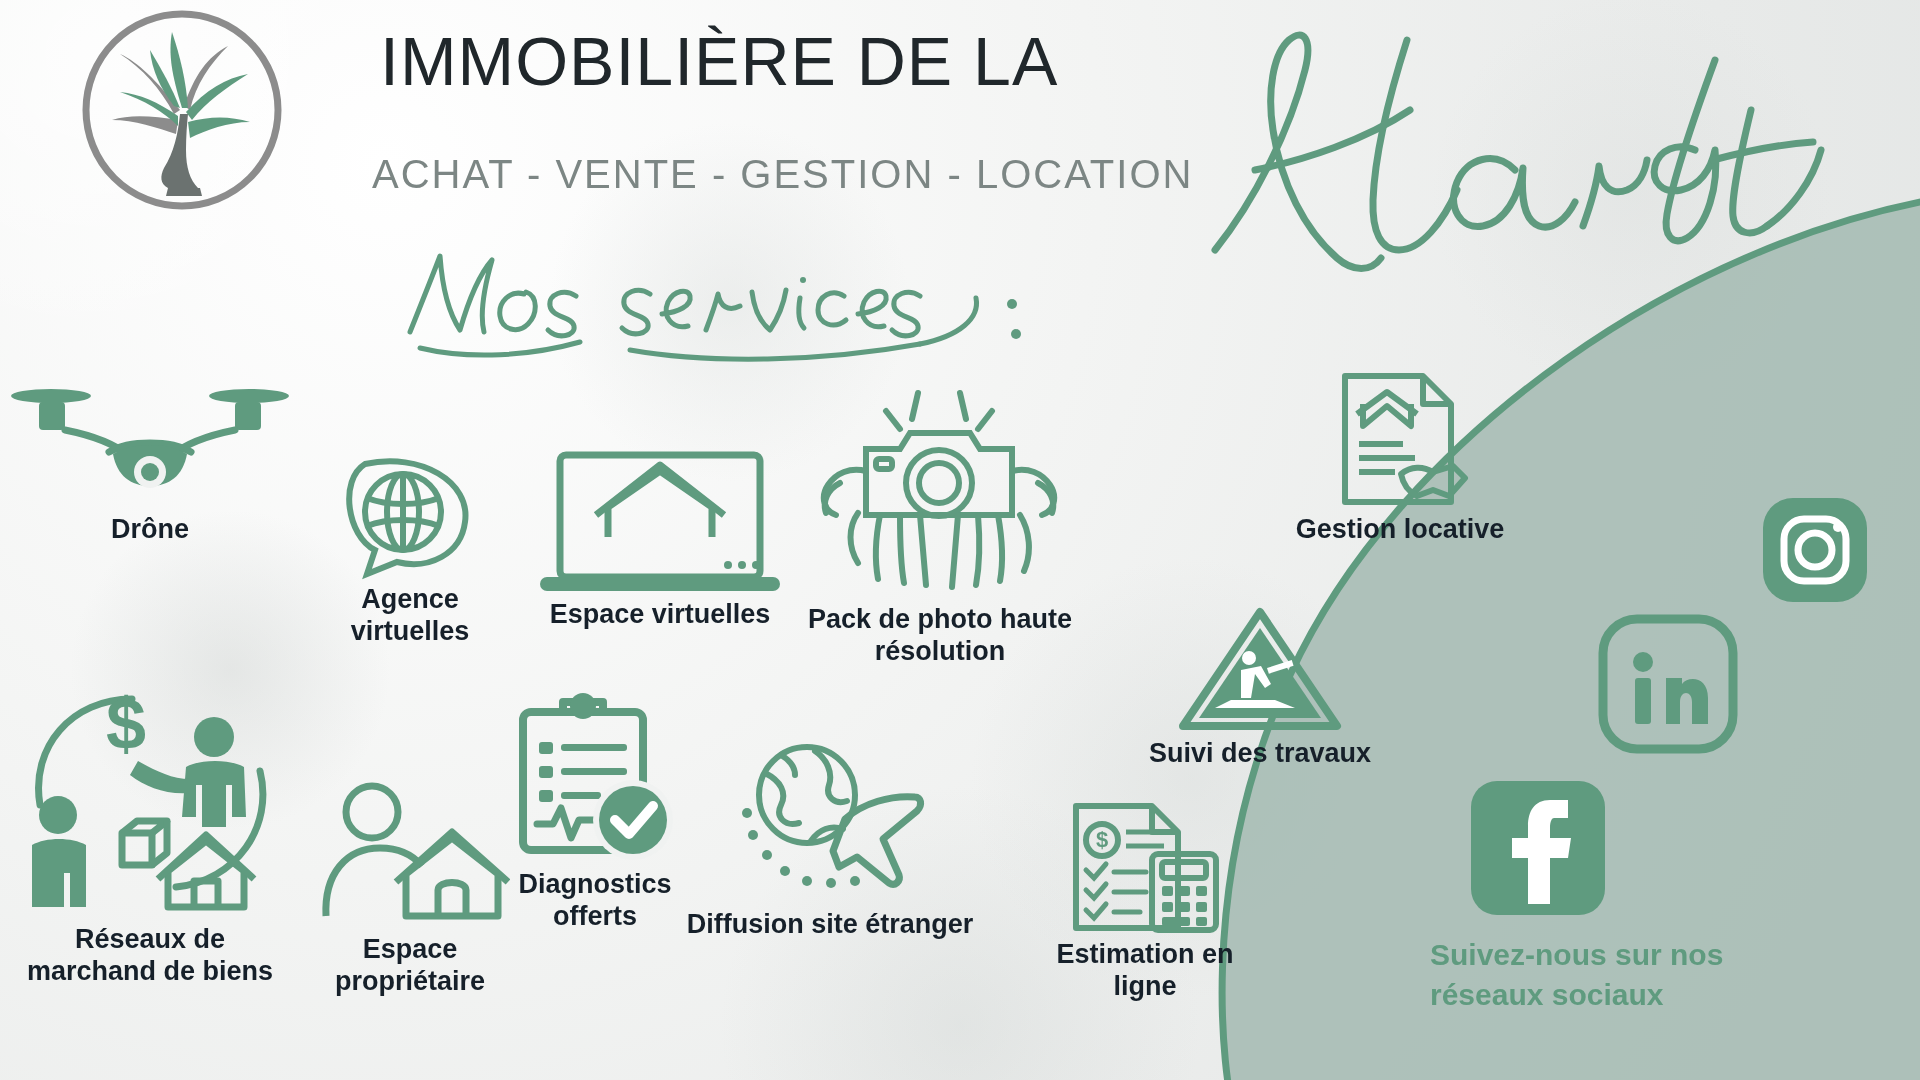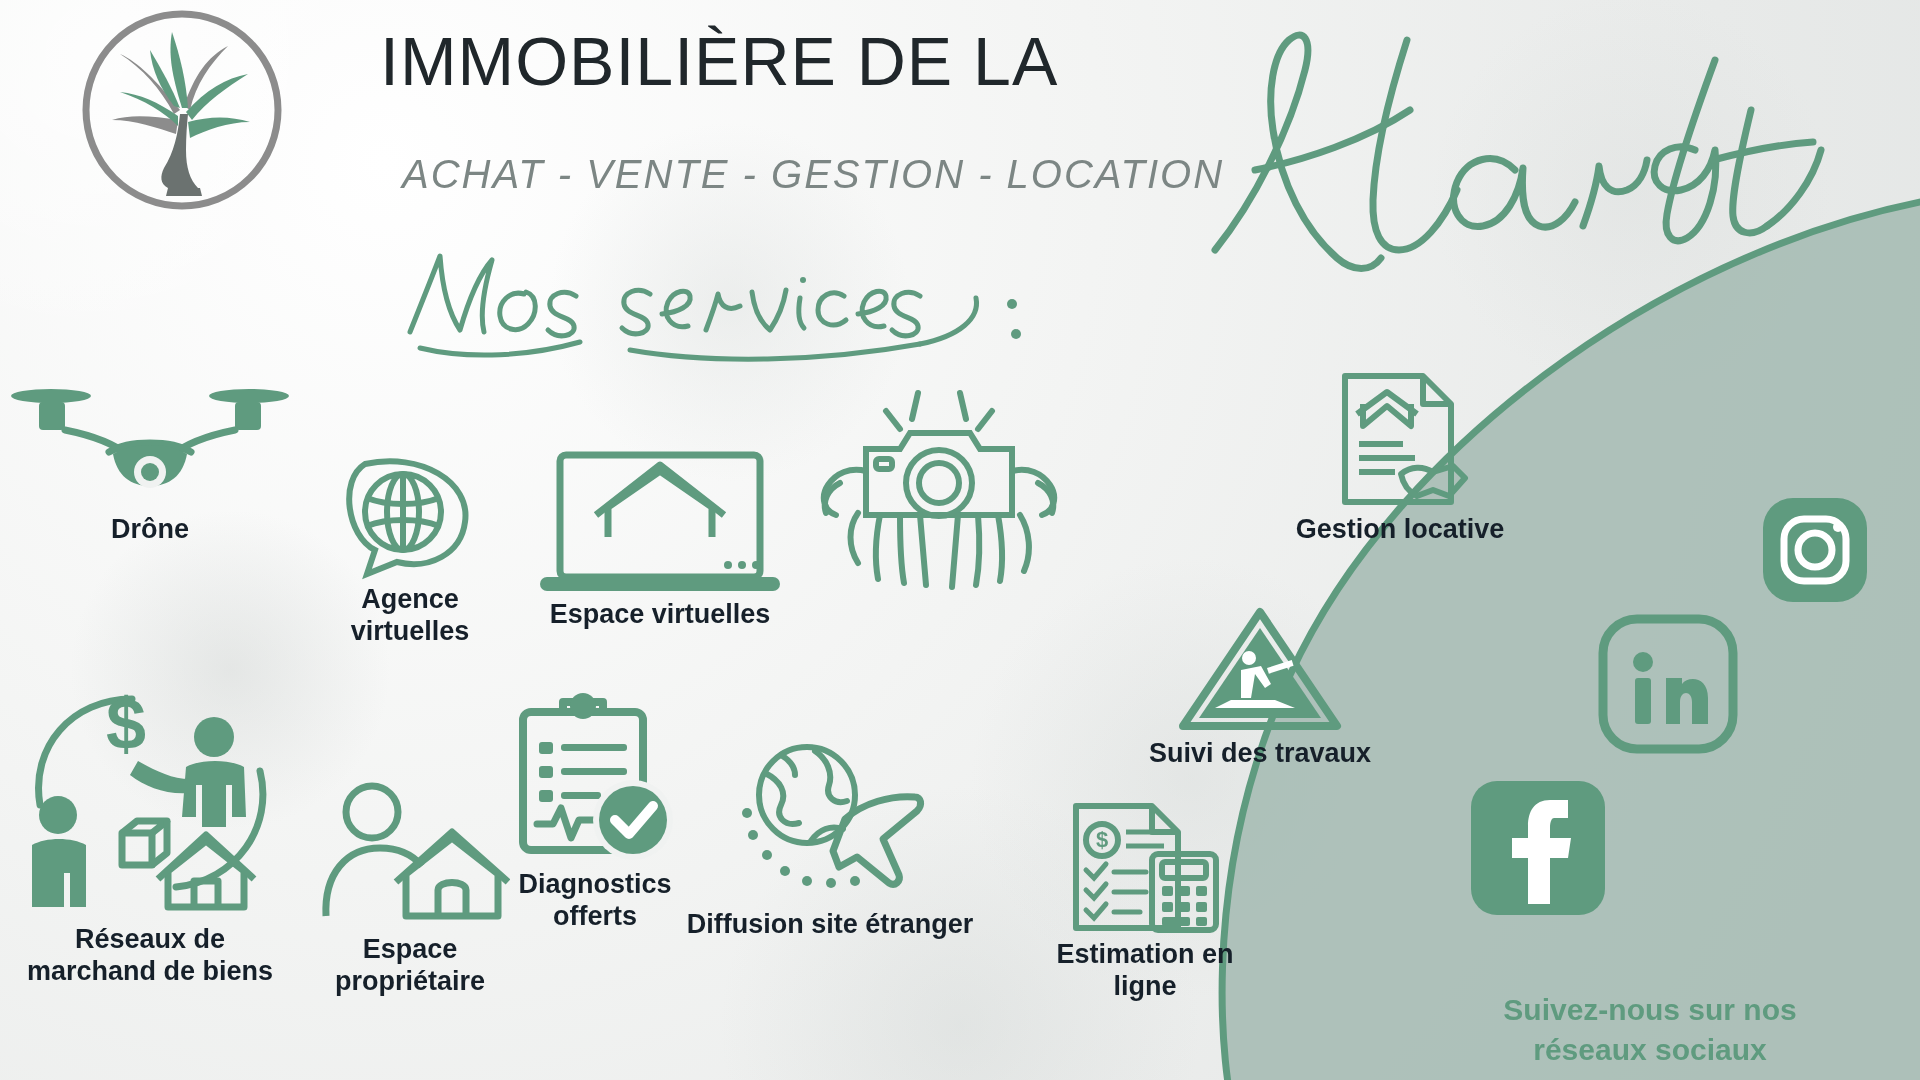--- a/index.html
+++ b/index.html
@@ -48,27 +48,26 @@
     left: 380px;
     top: 22px;
     font-size: 68px;
     letter-spacing: 1px;
     color: #20272b;
     font-weight: 400;
     white-space: nowrap;
   }
   #brand-subtitle {
     position: absolute;
-    left: 402px;
+    left: 372px;
     top: 152px;
     font-size: 40px;
     letter-spacing: 2px;
     color: #7c8684;
     white-space: nowrap;
-    font-style: italic;
   }
   #brand-script {
     position: absolute;
     left: 1195px;
     top: 0px;
     width: 660px;
     height: 330px;
   }
   #section-title {
     position: absolute;
@@ -104,23 +103,23 @@
     margin: 0 auto;
   }
 
   
   .social {
     position: absolute;
   }
   #social-caption {
     position: absolute;
     left: 1430px;
-    top: 990px;
+    top: 935px;
     width: 440px;
-    text-align: center;
+    text-align: left;
     font-size: 30px;
     font-weight: bold;
     color: #5f9b7f;
     line-height: 1.32;
     white-space: pre-line;
   }
 </style>
 </head>
 <body>
 
@@ -299,20 +298,22 @@
 
           <path d="M212 86 C 228 82, 242 88, 250 100 C 258 112, 254 126, 242 130"></path>
           <path d="M238 98 C 250 104, 256 116, 252 128"></path>
           <path d="M220 130 C 230 146, 232 168, 224 186"></path>
           <path d="M198 130 C 202 152, 204 174, 200 196"></path>
           <path d="M178 130 C 180 154, 180 178, 176 200"></path>
           <path d="M158 130 C 156 154, 154 178, 152 202"></path>
         </g>
       </svg>
     </span>
+    <div class="caption">Pack de photo haute
+résolution</div>
   </div>
 
   <div class="service" style="left:1250px; top:370px; width:300px;">
     <span class="icon-wrap">
       <svg viewBox="0 0 150 140" width="150" height="140">
         <g fill="none" stroke="#5f9b7f" stroke-width="6" stroke-linejoin="round">
           <path d="M20 6 L98 6 L126 34 L126 132 L20 132 Z"></path>
           <path d="M98 6 L98 34 L126 34"></path>
           <path d="M38 34 L38 56 L62 36 L86 56 L86 34"></path>
           <path d="M32 44 L62 22 L92 44"></path>

